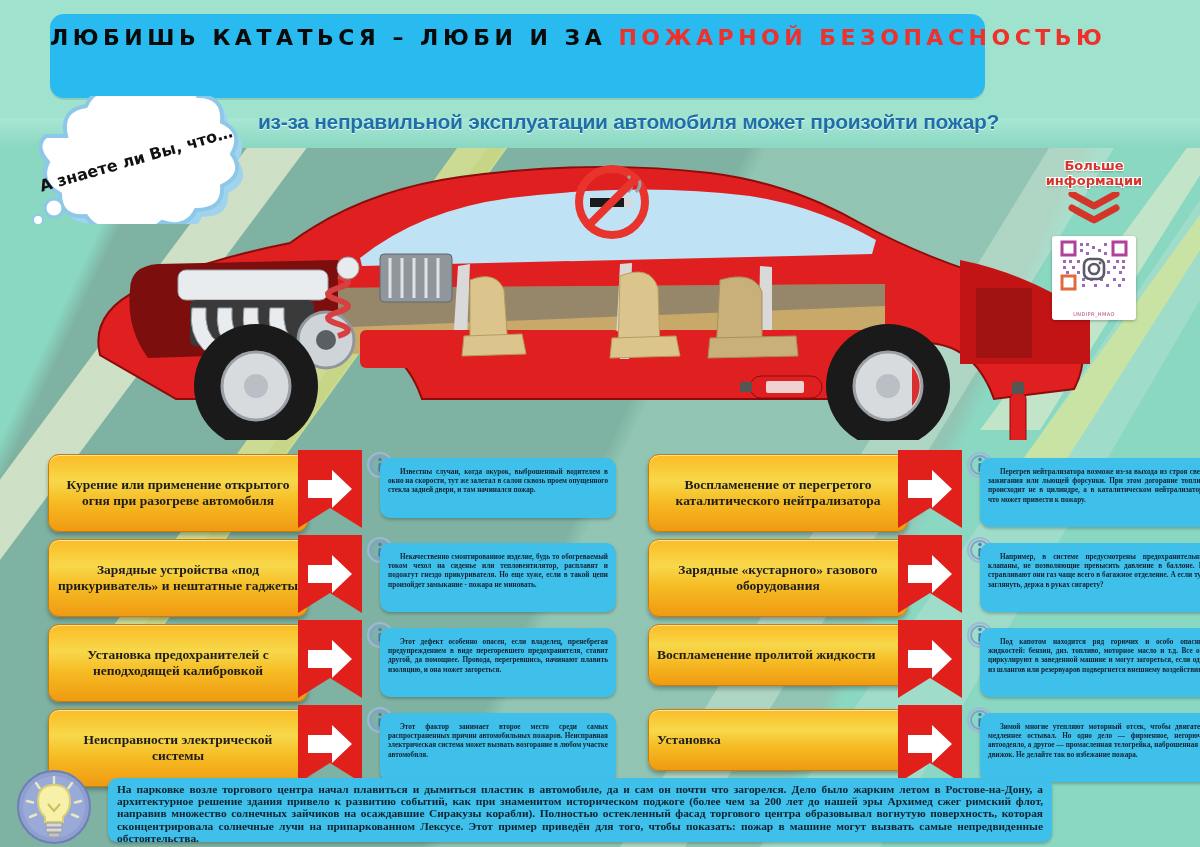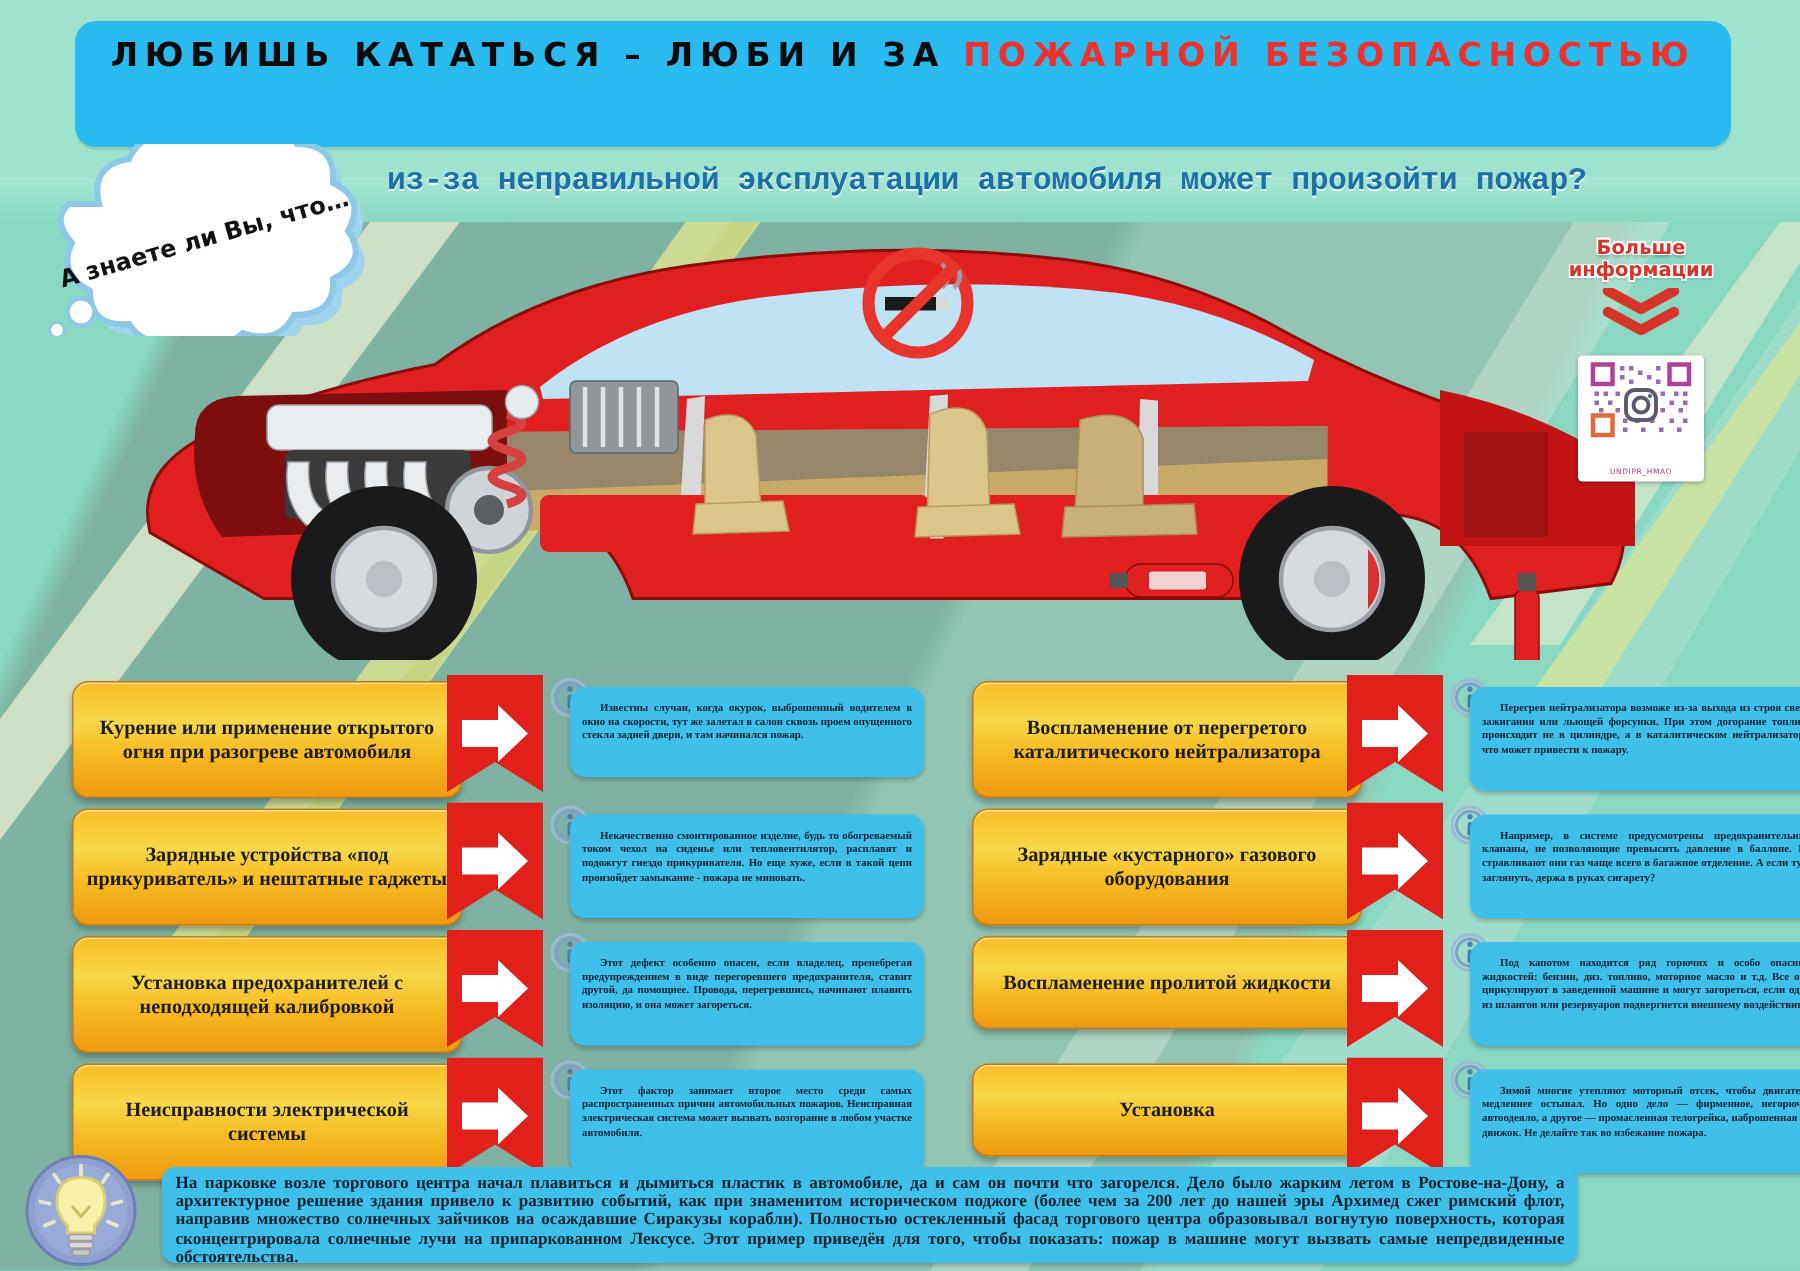--- a/index.html
+++ b/index.html
@@ -21,37 +21,37 @@
       rgba(146,196,178,.95) 66%,
       rgba(120,170,155,0) 67%,
       rgba(120,170,155,0) 100%);
   }
   .topbg{position:absolute;left:0;top:0;width:1200px;height:130px;background:#9fe3cf;}
   .topbg2{position:absolute;left:0;top:118px;width:1200px;height:30px;
     background:linear-gradient(#a8e7d4,#8ad7c2);}
 
   
   .banner{
-    position:absolute;left:50px;top:14px;width:1104px;height:84px;
+    position:absolute;left:50px;top:14px;width:935px;height:84px;
     background:#29baf0;border-radius:14px;
     box-shadow:0 2px 0 rgba(0,0,0,.10);
   }
   .banner .line{
     text-align:center;font-weight:bold;color:#0a0a0a;
     font-family:"DejaVu Sans", sans-serif;letter-spacing:2.5px;
     font-size:22px;line-height:25px;white-space:nowrap;
   }
   .banner .l1{padding-top:11px;letter-spacing:4.5px;}
   .banner .l2{padding-top:13px;letter-spacing:3.5px;}
   .hot{color:#f0302a;}
 
   
   .subtitle{
     position:absolute;left:258px;top:110px;width:930px;
-    font-family:Liberation Mono, monospace;font-weight:bold;font-size:21px;
+    font-family:Liberation Sans, sans-serif;font-weight:bold;font-size:21px;
     color:#1e6fa8;letter-spacing:-0.3px;white-space:nowrap;
     text-shadow:0 1px 0 rgba(255,255,255,.8);
   }
 
   
   .cloud{position:absolute;left:8px;top:96px;width:250px;height:128px;}
   .cloud svg{position:absolute;left:0;top:0;}
   .cloud .txt{
     position:absolute;left:28px;top:52px;width:210px;
     font-family:"DejaVu Sans", sans-serif;font-weight:bold;font-size:16px;
@@ -82,21 +82,21 @@
   .col.left{left:40px;top:450px;}
   .col.right{left:640px;top:450px;}
   .row{position:relative;height:85px;}
   .row.r4{height:82px;}
 
   .titlebox{
     position:absolute;left:8px;top:4px;width:260px;min-height:52px;
     background:linear-gradient(180deg,#fbbc26 0%,#f7d84a 34%,#f6bb23 62%,#ef9a12 100%);
     border:1px solid #c97d08;border-radius:11px;
     box-shadow:0 3px 4px rgba(0,0,0,.28), inset 0 1px 0 rgba(255,255,255,.6);
-    display:flex;align-items:center;justify-content:center;
+    display:flex;align-items:center;justify-content:flex-start;
     padding:22px 8px;box-sizing:border-box;
   }
   .titlebox .t{
     font-family:"Liberation Serif", serif;font-weight:bold;font-size:13.5px;
     line-height:16px;color:#1d1d1d;text-align:center;
   }
   .arrow{
     position:absolute;left:258px;top:0px;width:64px;height:78px;
   }
   .infoicon{position:absolute;left:327px;top:2px;width:26px;height:26px;}

